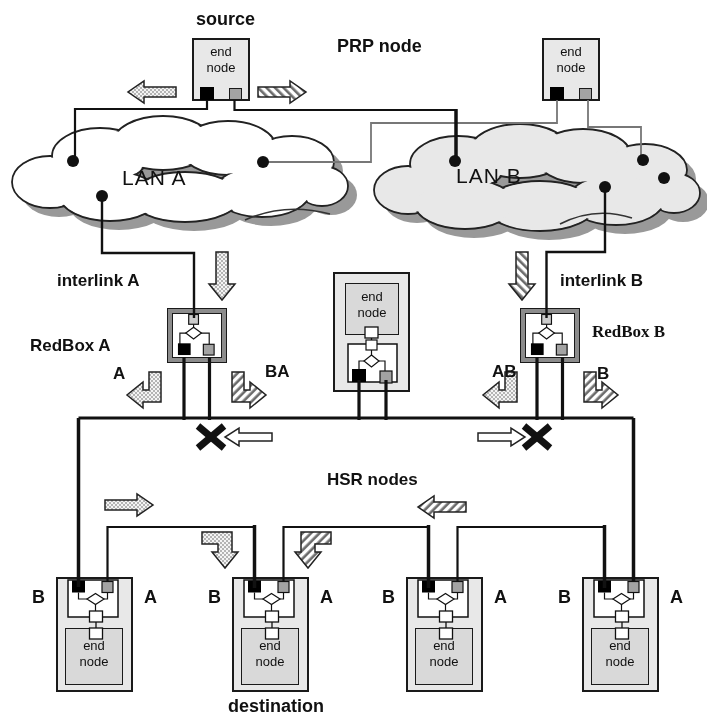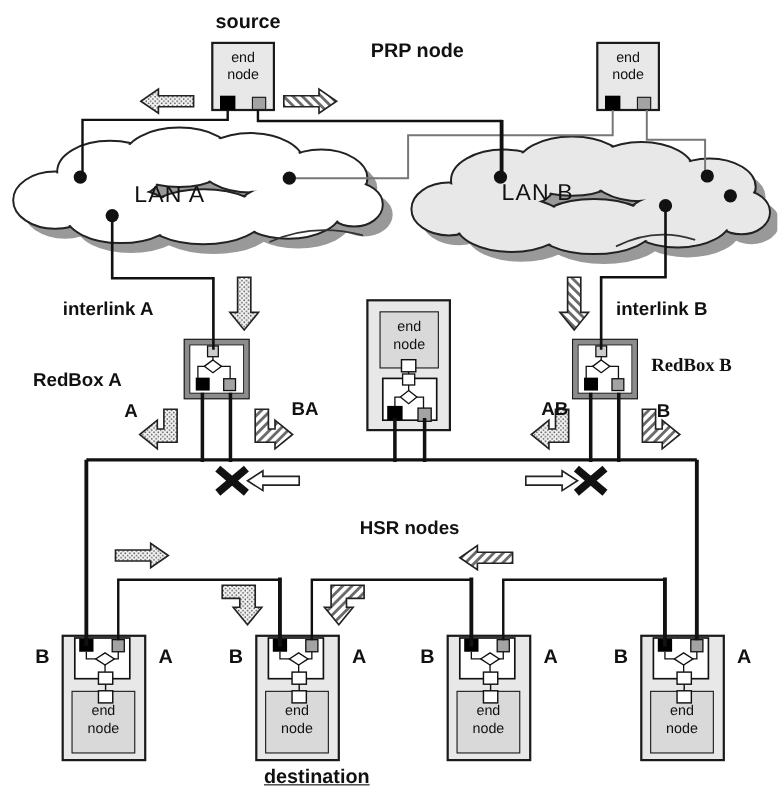--- a/index.html
+++ b/index.html
@@ -340,16 +340,16 @@
     <div class="lbl lan" style="left:456px;top:164px;">LAN B</div>
     <div class="lbl" style="left:57px;top:271px;text-align:center;">interlink A</div>
     <div class="lbl" style="left:560px;top:271px;">interlink B</div>
     <div class="lbl" style="left:30px;top:336px;">RedBox A</div>
     <div class="lbl" style="left:592px;top:322px;font-family:Liberation Serif, serif;">RedBox B</div>
     <div class="lbl" style="left:113px;top:364px;">A</div>
     <div class="lbl" style="left:265px;top:362px;">BA</div>
     <div class="lbl" style="left:492px;top:362px;">AB</div>
     <div class="lbl" style="left:597px;top:364px;">B</div>
     <div class="lbl" style="left:327px;top:470px;">HSR nodes</div>
-    <div class="lbl small" style="left:240px;top:696px;text-decoration:underline;">destination</div>
+    <div class="lbl small" style="left:228px;top:696px;">destination</div>
   </div>
 
 </div>
 
 </body></html>

